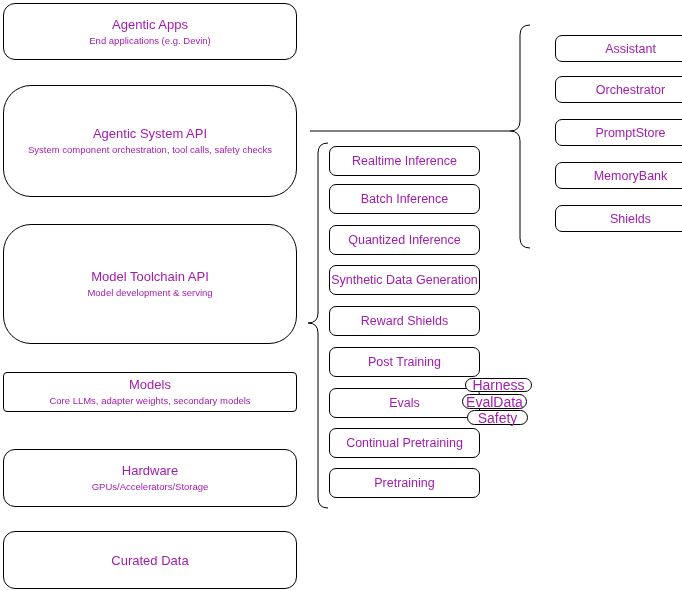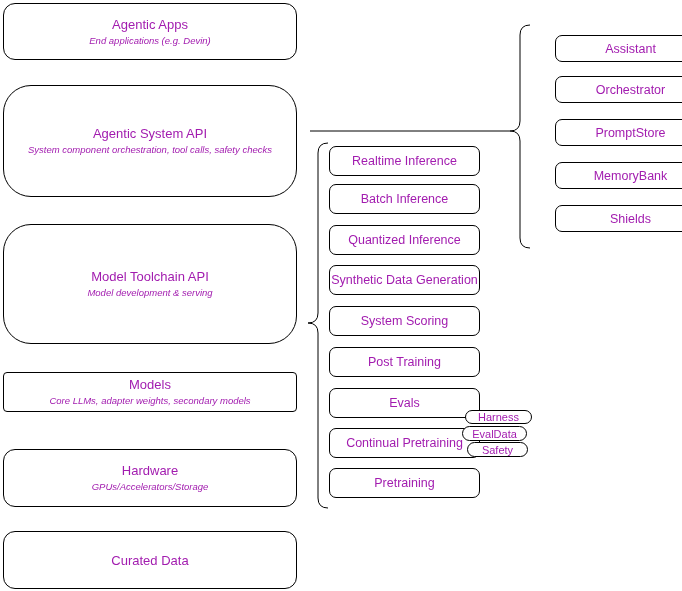--- a/index.html
+++ b/index.html
@@ -26,21 +26,21 @@
     border: 1px solid #000000;
     background: #ffffff;
     display: flex;
     flex-direction: column;
     align-items: center;
     justify-content: center;
     text-align: center;
     z-index: 2;
   }
   .layer-title { font-size: 13px; line-height: 15px; }
-  .layer-subtitle { font-size: 9.5px; line-height: 13px; margin-top: 2px; font-style: italic; }
+  .layer-subtitle { font-size: 9.5px; line-height: 13px; margin-top: 2px; }
   .node-box {
     position: absolute;
     box-sizing: border-box;
     border: 1px solid #000000;
     border-radius: 7px;
     background: #ffffff;
     display: flex;
     align-items: center;
     justify-content: center;
     font-size: 12.5px;
@@ -51,24 +51,23 @@
   .right { left: 555px; width: 151px; height: 27px; }
   .pill {
     position: absolute;
     box-sizing: border-box;
     border: 1px solid #000000;
     border-radius: 8px;
     background: #ffffff;
     display: flex;
     align-items: center;
     justify-content: center;
-    font-size: 11px;
+    font-size: 14px;
     white-space: nowrap;
     z-index: 3;
-    margin-top: 32px;
   }
 </style>
 </head>
 <body>
 
 <div class="canvas">
 
   <svg class="overlay" viewBox="0 0 682 591" xmlns="http://www.w3.org/2000/svg">
     <path d="M310 131 L510 131" fill="none" stroke="#000000" stroke-width="1"></path>
     <path d="M328 143 Q318 143 318 153 L318 313 Q318 323 308 323 Q318 323 318 333 L318 498 Q318 508 328 508" fill="none" stroke="#000000" stroke-width="1"></path>
@@ -110,21 +109,21 @@
   <div class="node-box mid" style="top:184px">
     <span>Batch Inference</span>
   </div>
   <div class="node-box mid" style="top:225px">
     <span>Quantized Inference</span>
   </div>
   <div class="node-box mid" style="top:265px">
     <span>Synthetic Data Generation</span>
   </div>
   <div class="node-box mid" style="top:306px">
-    <span>System Scoring</span>
+    <span>Reward Shields</span>
   </div>
   <div class="node-box mid" style="top:347px">
     <span>Post Training</span>
   </div>
   <div class="node-box mid" style="top:388px">
     <span>Evals</span>
   </div>
   <div class="node-box mid" style="top:428px">
     <span>Continual Pretraining</span>
   </div>

